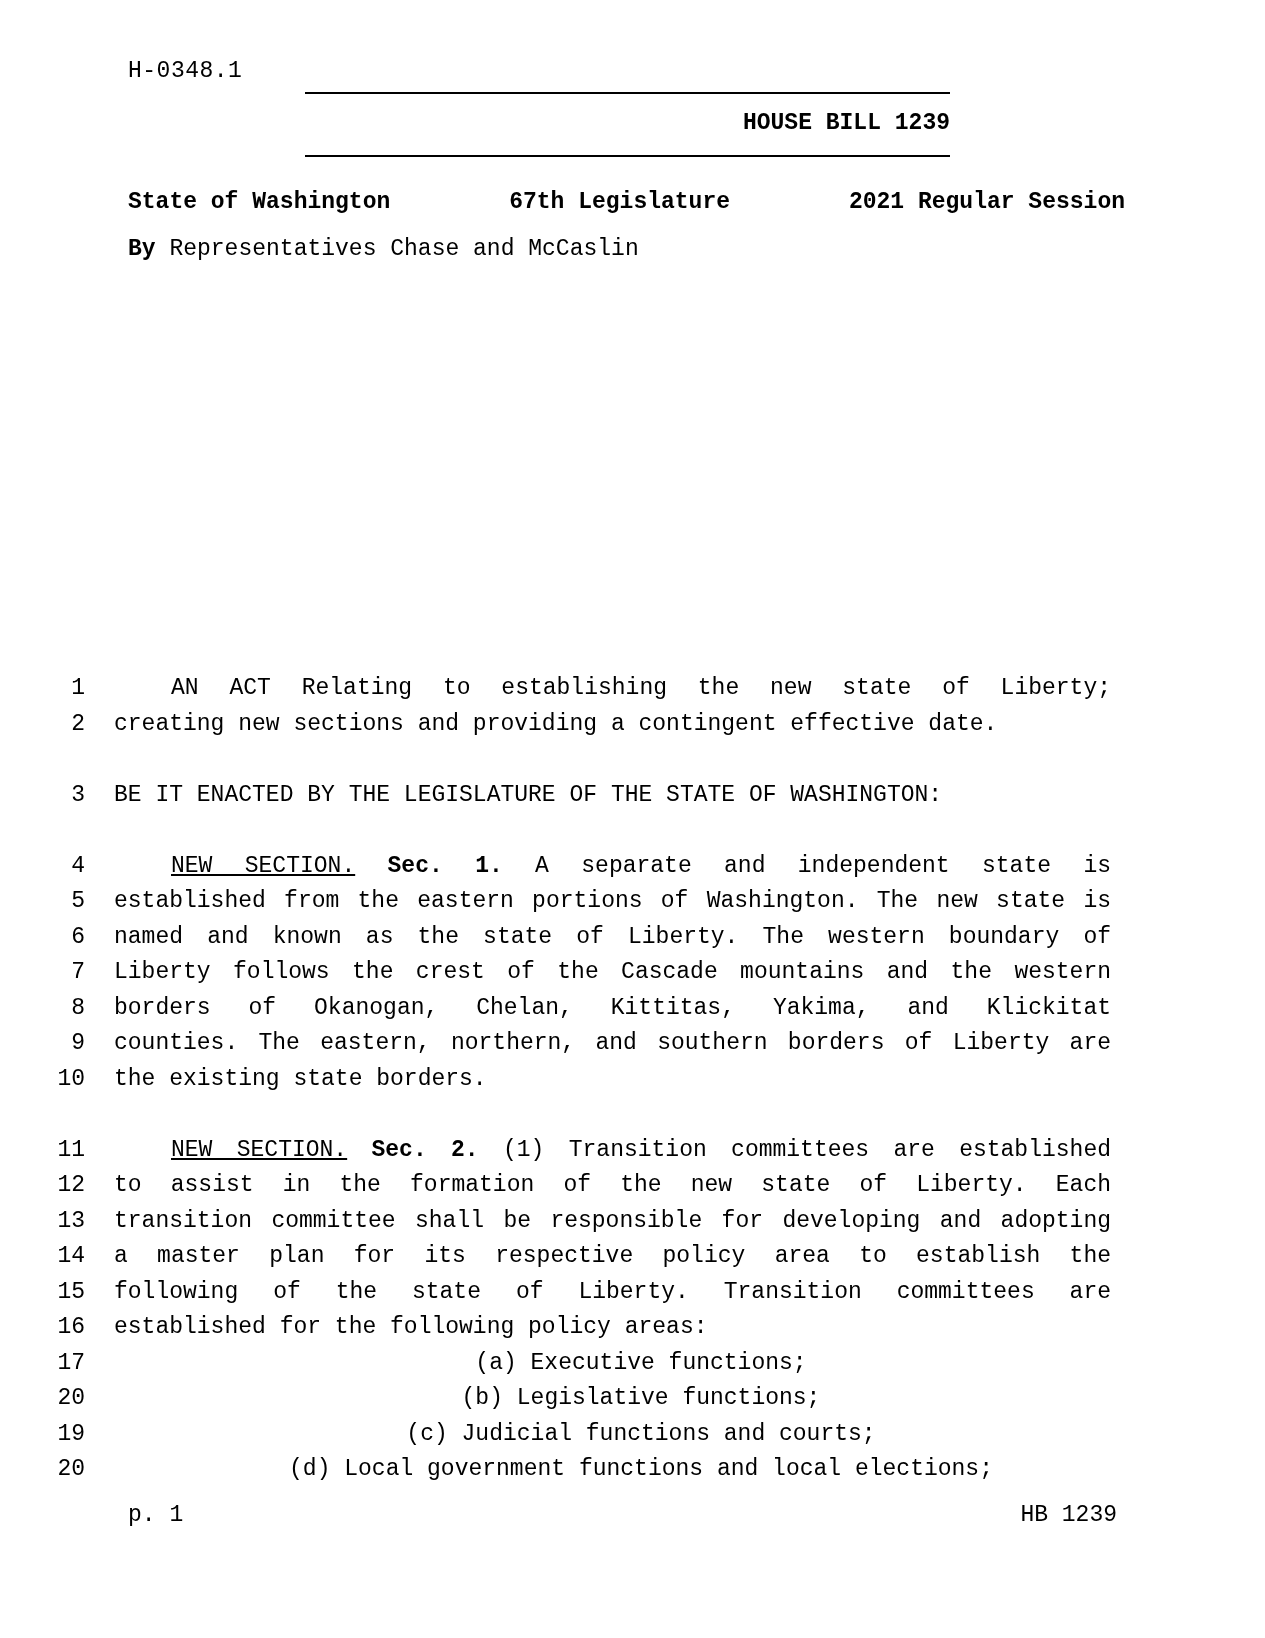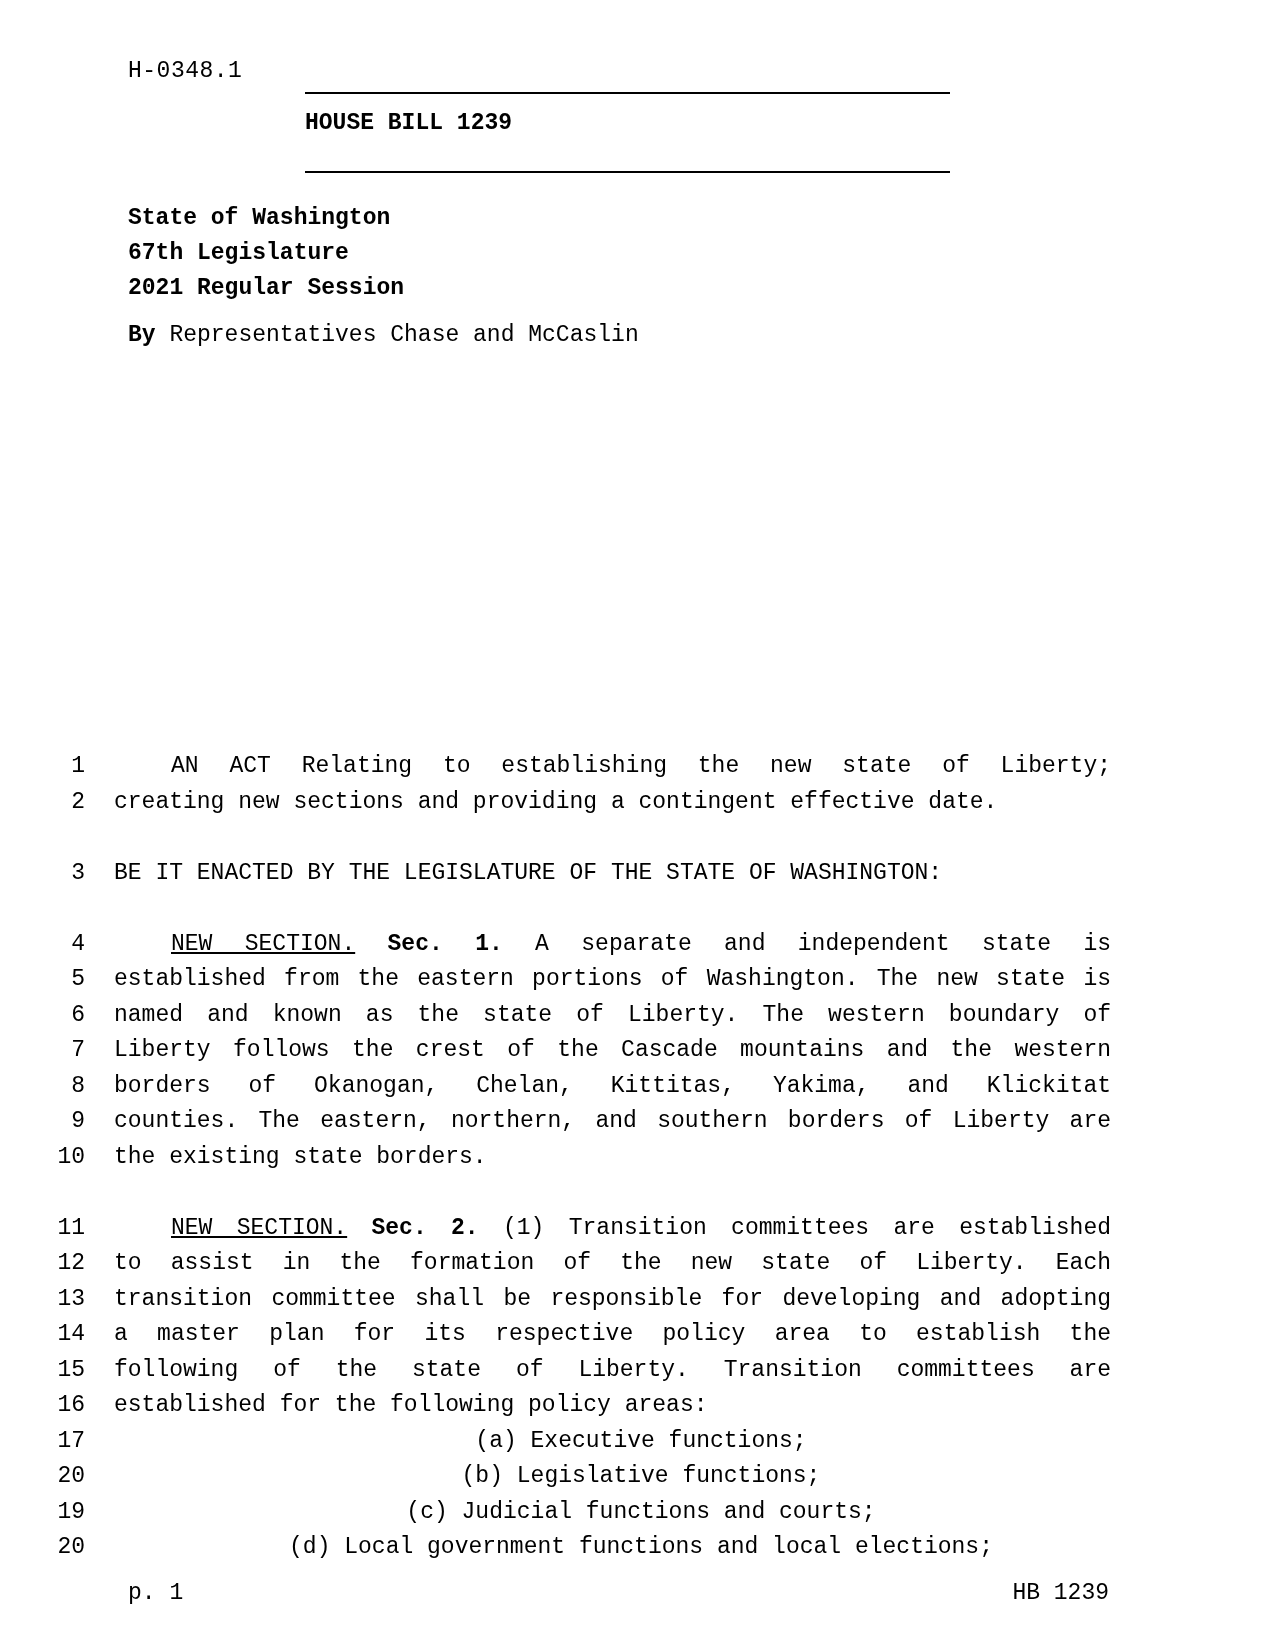--- a/index.html
+++ b/index.html
@@ -25,35 +25,34 @@
     border: none;
     border-top: 2px solid #000000;
     width: 645px;
     margin-left: 305px;
   }
   .rule-top { margin-top: 6px; }
   .rule-bottom { margin-top: 0; }
   .bill-title {
     width: 645px;
     margin-left: 305px;
-    text-align: left;
+    text-align: right;
     font-weight: bold;
-    padding: 14px 0 33px 0;
+    padding: 14px 0 17px 0;
     line-height: 30px;
   }
   .meta-row {
     display: flex;
     justify-content: space-between;
     margin: 28px 140px 0 128px;
     font-weight: bold;
     line-height: 35px;
-    flex-direction: column;
   }
   .by-row {
-    margin: 12px 0 0 128px;
+    margin: 12px 0 8px 128px;
     line-height: 35px;
   }
   .bold { font-weight: bold; }
   .underline { text-decoration: underline; }
   .spacer { height: 396px; }
   .body-lines { }
   .line {
     display: flex;
     line-height: 35.5px;
   }
@@ -74,21 +73,21 @@
   }
   .line-text.indent { text-indent: 57px; text-align: center; }
   .footer {
     position: relative;
     margin: 10px 140px 0 128px;
     text-align: left;
     line-height: 35px;
   }
   .footer .footer-bill {
     position: absolute;
-    right: 16px;
+    right: 8px;
     top: 0;
   }
 </style>
 </head>
 <body>
 
 <div class="page">
 
   <div class="doc-number">H-0348.1</div>
 

